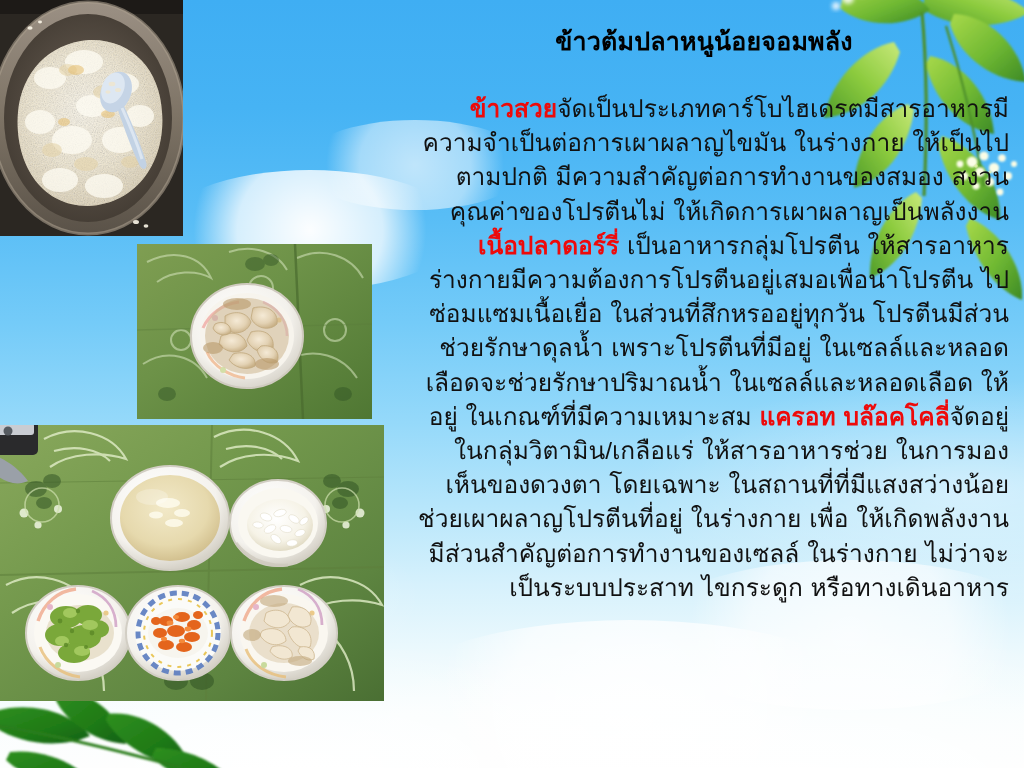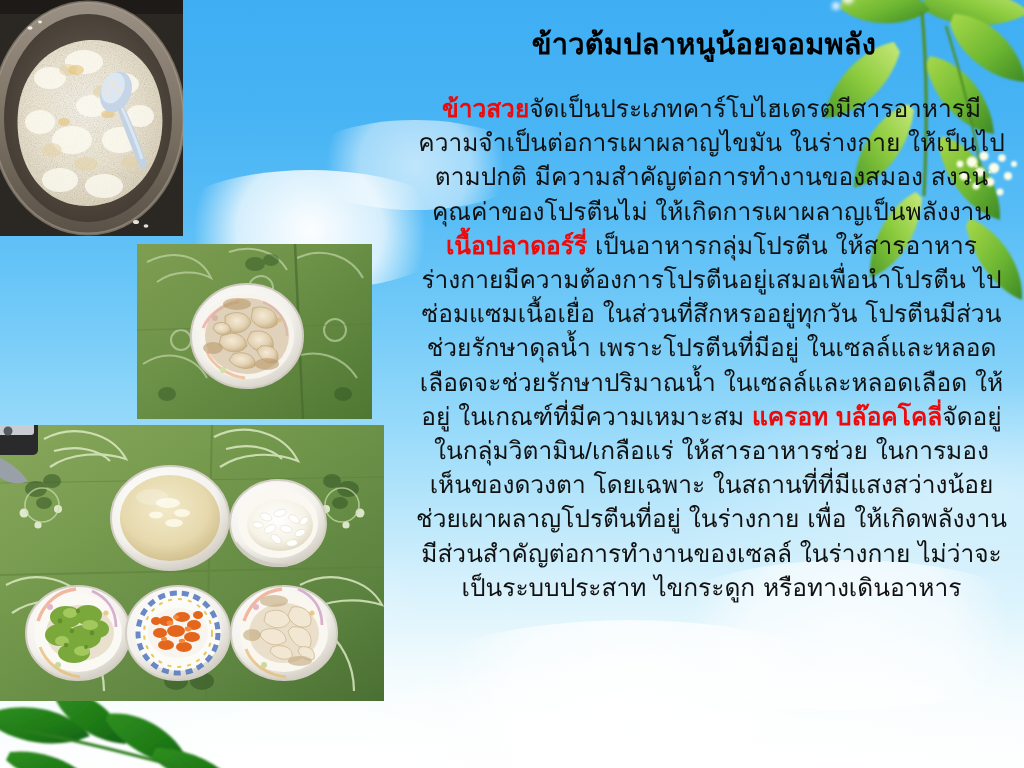--- a/index.html
+++ b/index.html
@@ -49,36 +49,36 @@
   #branch-topright { top: -14px; right: -10px; width: 230px; height: 320px; }
   #branch-bottomleft { bottom: -18px; left: -20px; width: 260px; height: 120px; }
 
   
   #title {
     position: absolute;
     left: 404px;
     top: 26px;
     width: 600px;
     text-align: center;
-    font-size: 29px;
+    font-size: 25px;
     font-weight: bold;
     color: #000000;
     letter-spacing: 0.2px;
     line-height: 1.25;
     font-family: Liberation Serif, serif;
   }
   #body-text {
     position: absolute;
     left: 414px;
     top: 92px;
     width: 595px;
     font-size: 24.5px;
     line-height: 34.2px;
     color: #111111;
-    text-align: center;
+    text-align: right;
     word-spacing: 1px;
   }
   .hl {
     color: #EE0A0A;
     font-weight: bold;
   }
 
   
   .photo {
     position: absolute;

